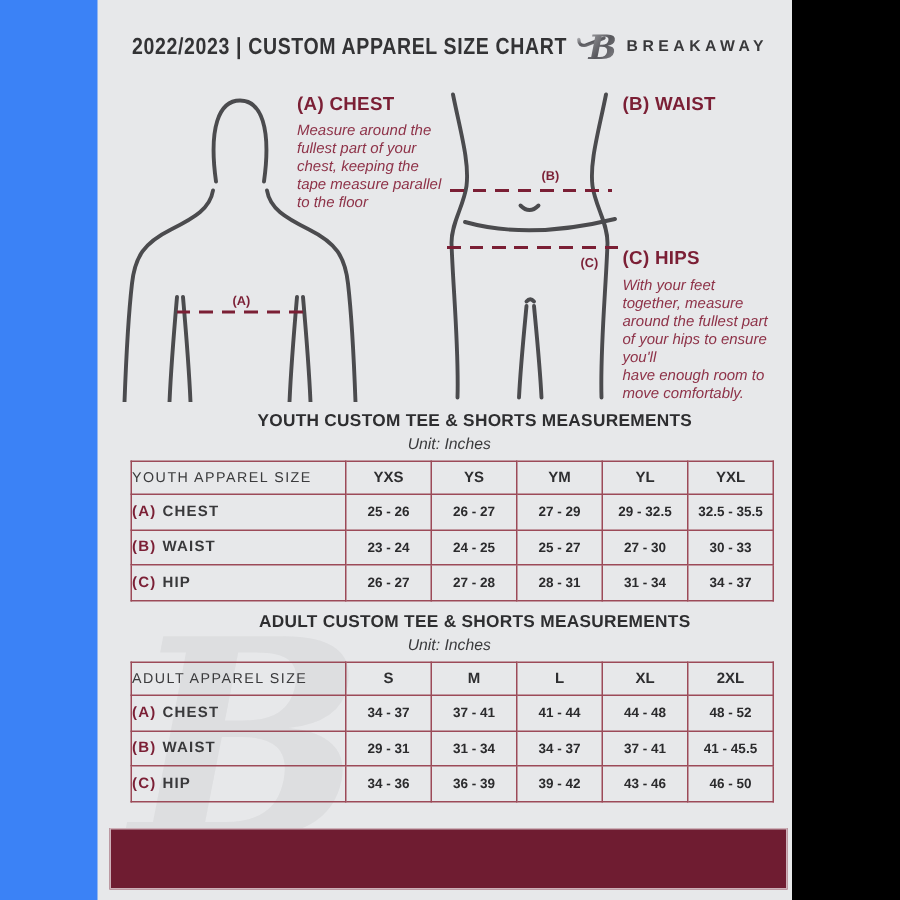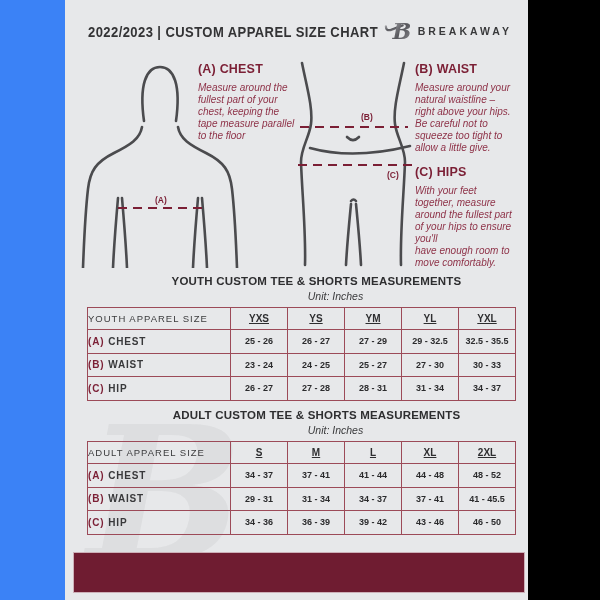--- a/index.html
+++ b/index.html
@@ -25,29 +25,29 @@
   
   .guide{position:absolute;}
   .guide-heading{font-weight:bold;font-size:12.5px;color:#7b1f35;letter-spacing:.2px;}
   .guide-body{margin-top:6px;font-style:italic;font-size:10px;line-height:12px;
     color:#8e3248;white-space:pre-line;}
 
   
   .sec-title{position:absolute;left:0;width:469px;text-align:center;font-weight:bold;
     font-size:11.5px;color:#2e2e30;letter-spacing:.2px;z-index:2;padding-left:17px;}
   .sec-unit{position:absolute;left:0;width:469px;text-align:center;font-style:italic;
-    font-size:10.5px;color:#3a3a3c;z-index:2;padding-left:36px;}
+    font-size:10.5px;color:#3a3a3c;z-index:2;}
 
   
   table.size-table{position:absolute;left:22px;width:428px;border-collapse:collapse;
     table-layout:fixed;z-index:2;background:transparent;}
   table.size-table th,table.size-table td{border:1.4px solid #9c4a58;padding:0;}
   th.label-head{height:21px;text-align:left;padding-left:10px;font-weight:normal;
     font-size:9.5px;letter-spacing:1px;color:#3b3b3d;}
-  th.size-head{height:21px;font-size:10px;font-weight:bold;color:#2e2e30;text-align:center;text-decoration:underline;}
+  th.size-head{height:21px;font-size:10px;font-weight:bold;color:#2e2e30;text-align:center;}
   th.row-label{height:22.5px;text-align:left;padding-left:10px;font-size:10px;
     font-weight:bold;color:#39393b;letter-spacing:.8px;}
   th.row-label .prefix{color:#7b1f35;font-weight:bold;margin-right:4px;}
   td.value-cell{height:22.5px;font-size:9px;font-weight:bold;color:#2b2b2d;
     text-align:center;white-space:nowrap;}
 
   
   .watermark{position:absolute;left:22px;top:402px;font-family:"DejaVu Serif",serif;
     font-style:italic;font-weight:bold;font-size:185px;line-height:1;
     color:rgba(60,60,75,.06);z-index:1;}
@@ -105,26 +105,20 @@
     <div class="guide" style="left:133px;top:62px;width:108px;">
       <div class="guide-heading">(A) CHEST</div>
       <div class="guide-body">Measure around the
 fullest part of your
 chest, keeping the
 tape measure parallel
 to the floor</div>
     </div>
     <div class="guide" style="left:350px;top:62px;width:112px;">
       <div class="guide-heading">(B) WAIST</div>
-      <div class="guide-body">Measure around your
-natural waistline –
-right above your hips.
-Be careful not to
-squeeze too tight to
-allow a little give.</div>
     </div>
     <div class="guide" style="left:350px;top:165px;width:116px;">
       <div class="guide-heading">(C) HIPS</div>
       <div class="guide-body">With your feet
 together, measure
 around the fullest part
 of your hips to ensure
 you'll
 have enough room to
 move comfortably.</div>

